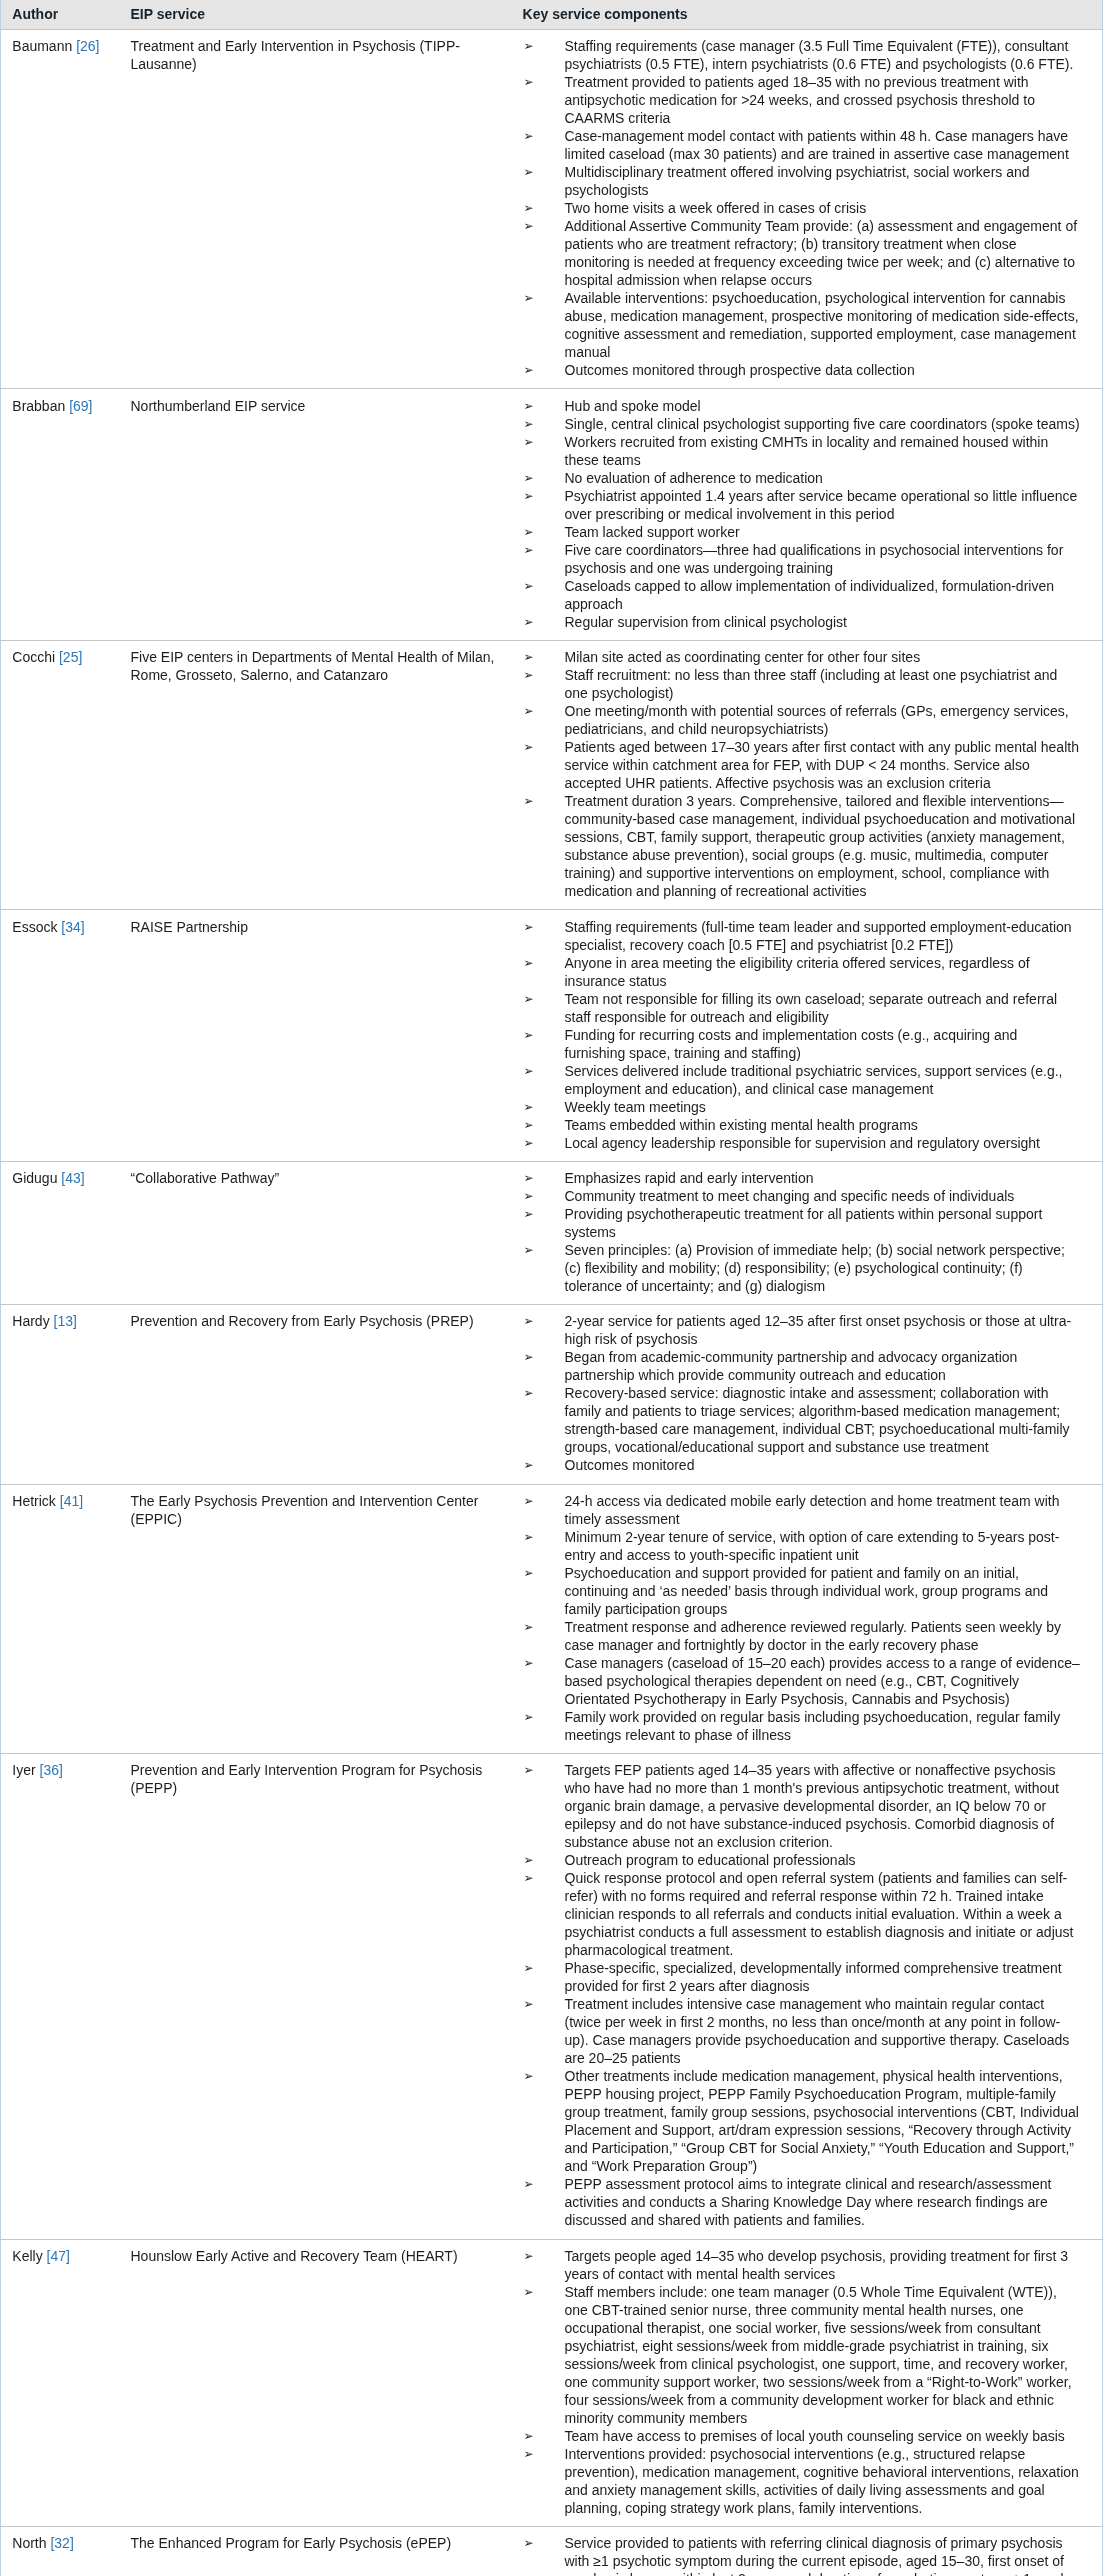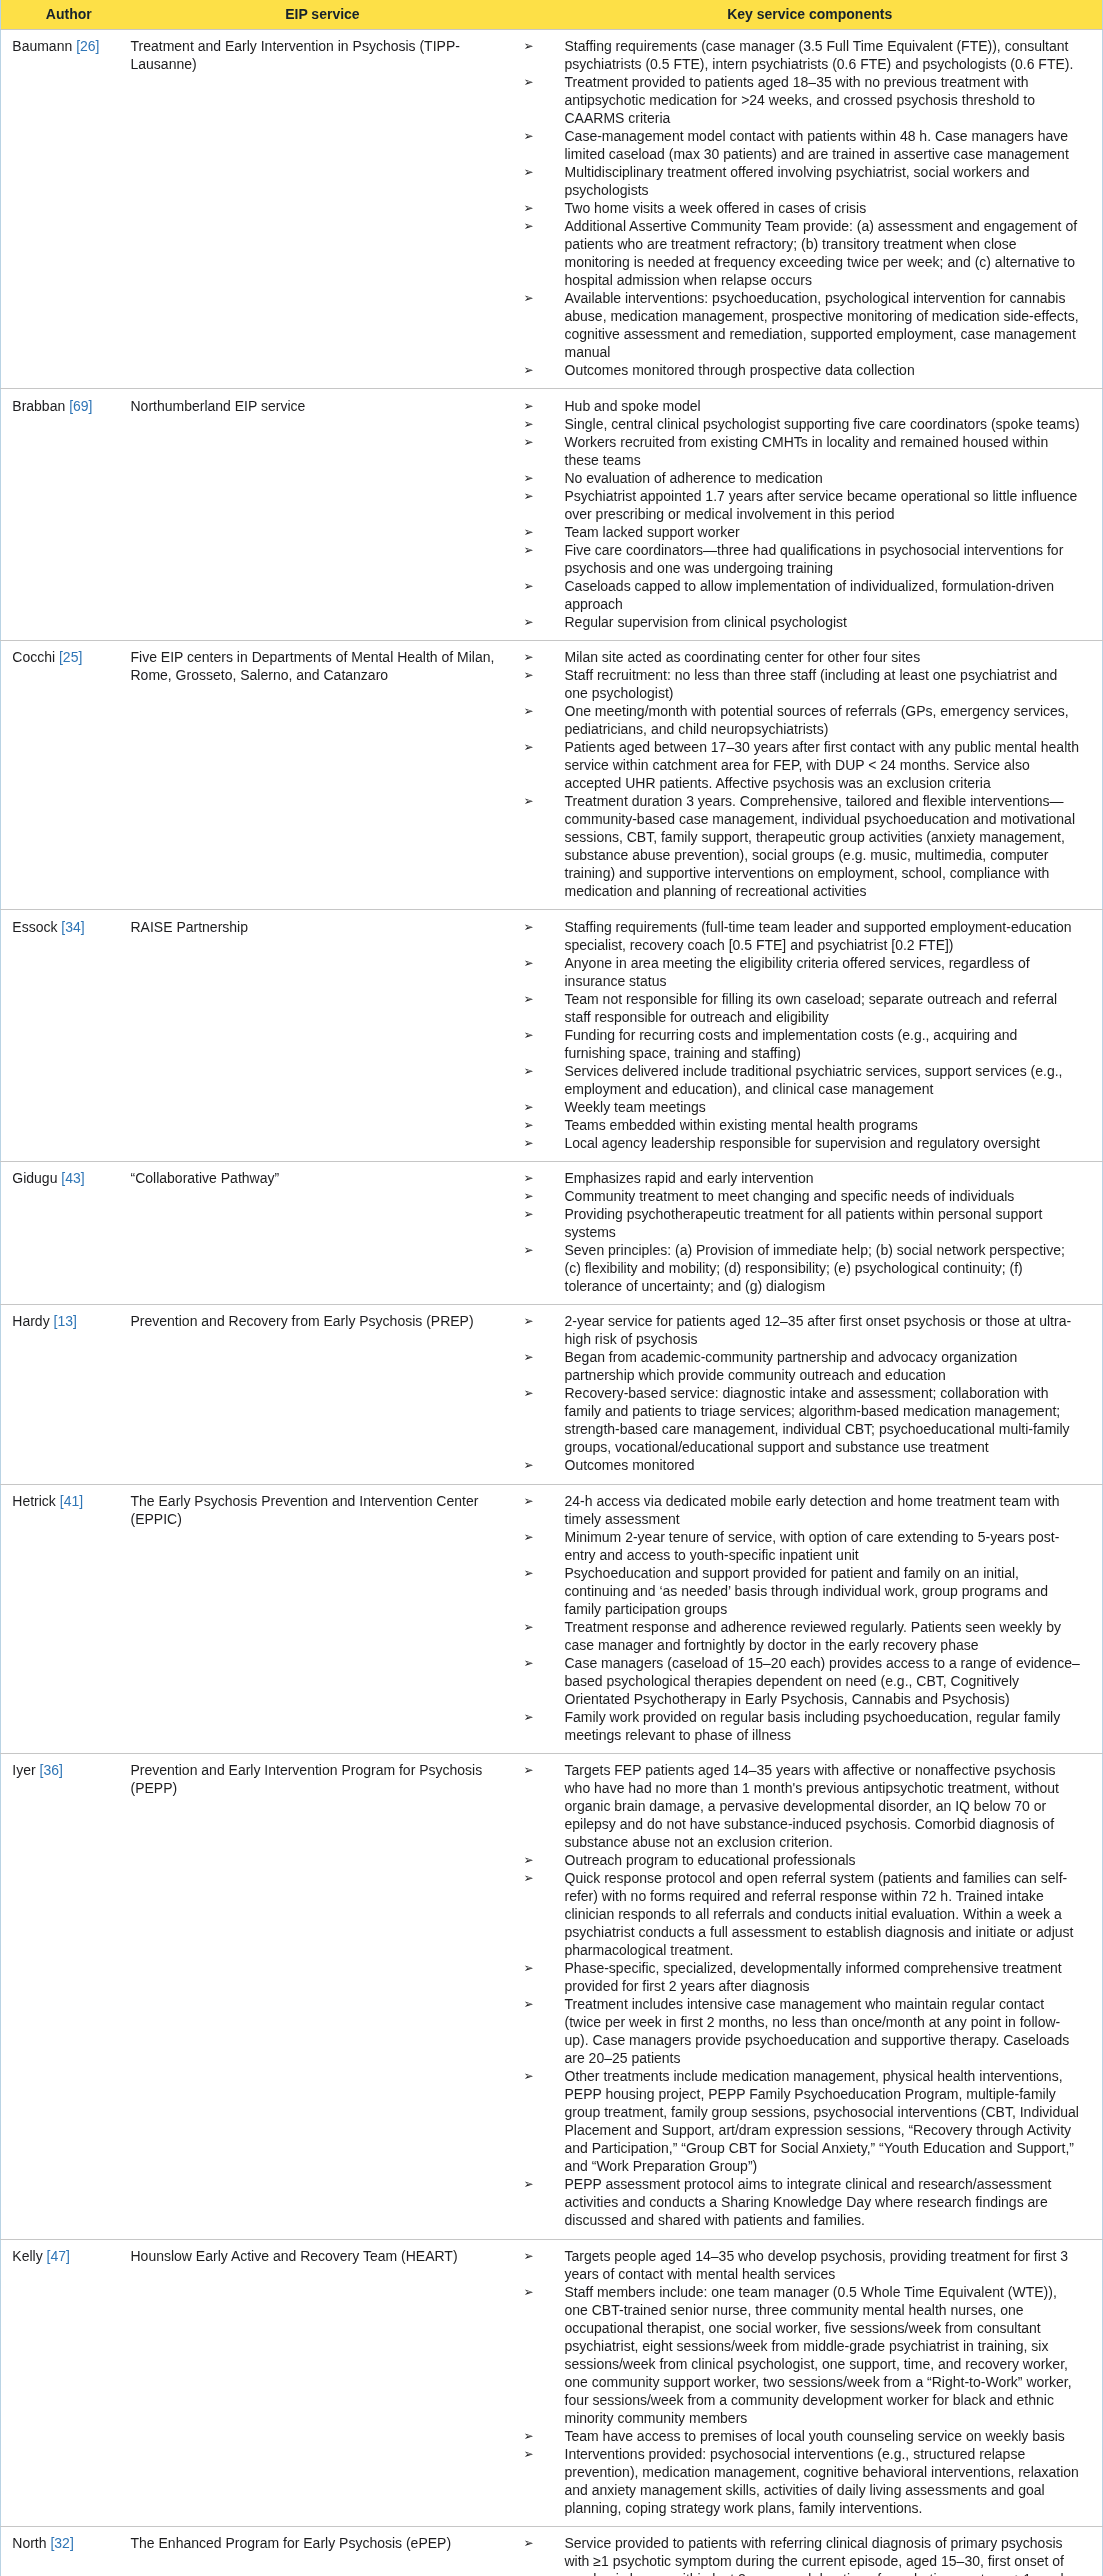--- a/index.html
+++ b/index.html
@@ -20,25 +20,25 @@
     border-collapse: collapse;
     table-layout: fixed;
     border-left: 1px solid #b9d3e4;
     border-right: 1px solid #b9d3e4;
   }
   col.c-author { width: 130px; }
   col.c-service { width: 389px; }
   col.c-components { width: auto; }
 
   thead th {
-    background: #fde047;
+    background: #e5e5e5;
     font-size: 14px;
     font-weight: bold;
     color: #16222c;
-    text-align: center;
+    text-align: left;
     vertical-align: middle;
     padding: 6.2px 5.2px 6.2px 0;
     line-height: 16.5px;
   }
   th.col-author { padding-left: 11.3px; }
   th.col-components { padding-left: 3.1px; }
 
   tbody td {
     vertical-align: top;
     border-top: 0.5px solid #c6c6c6;
@@ -153,21 +153,21 @@
               <div class="bullet-item">
                 <span class="bullet-marker">➢</span>
                 <span class="bullet-text">Workers recruited from existing CMHTs in locality and remained housed within these teams</span>
               </div>
               <div class="bullet-item">
                 <span class="bullet-marker">➢</span>
                 <span class="bullet-text">No evaluation of adherence to medication</span>
               </div>
               <div class="bullet-item">
                 <span class="bullet-marker">➢</span>
-                <span class="bullet-text">Psychiatrist appointed 1.7 years after service became operational so little influence over prescribing or medical involvement in this period</span>
+                <span class="bullet-text">Psychiatrist appointed 1.4 years after service became operational so little influence over prescribing or medical involvement in this period</span>
               </div>
               <div class="bullet-item">
                 <span class="bullet-marker">➢</span>
                 <span class="bullet-text">Team lacked support worker</span>
               </div>
               <div class="bullet-item">
                 <span class="bullet-marker">➢</span>
                 <span class="bullet-text">Five care coordinators—three had qualifications in psychosocial interventions for psychosis and one was undergoing training</span>
               </div>
               <div class="bullet-item">

